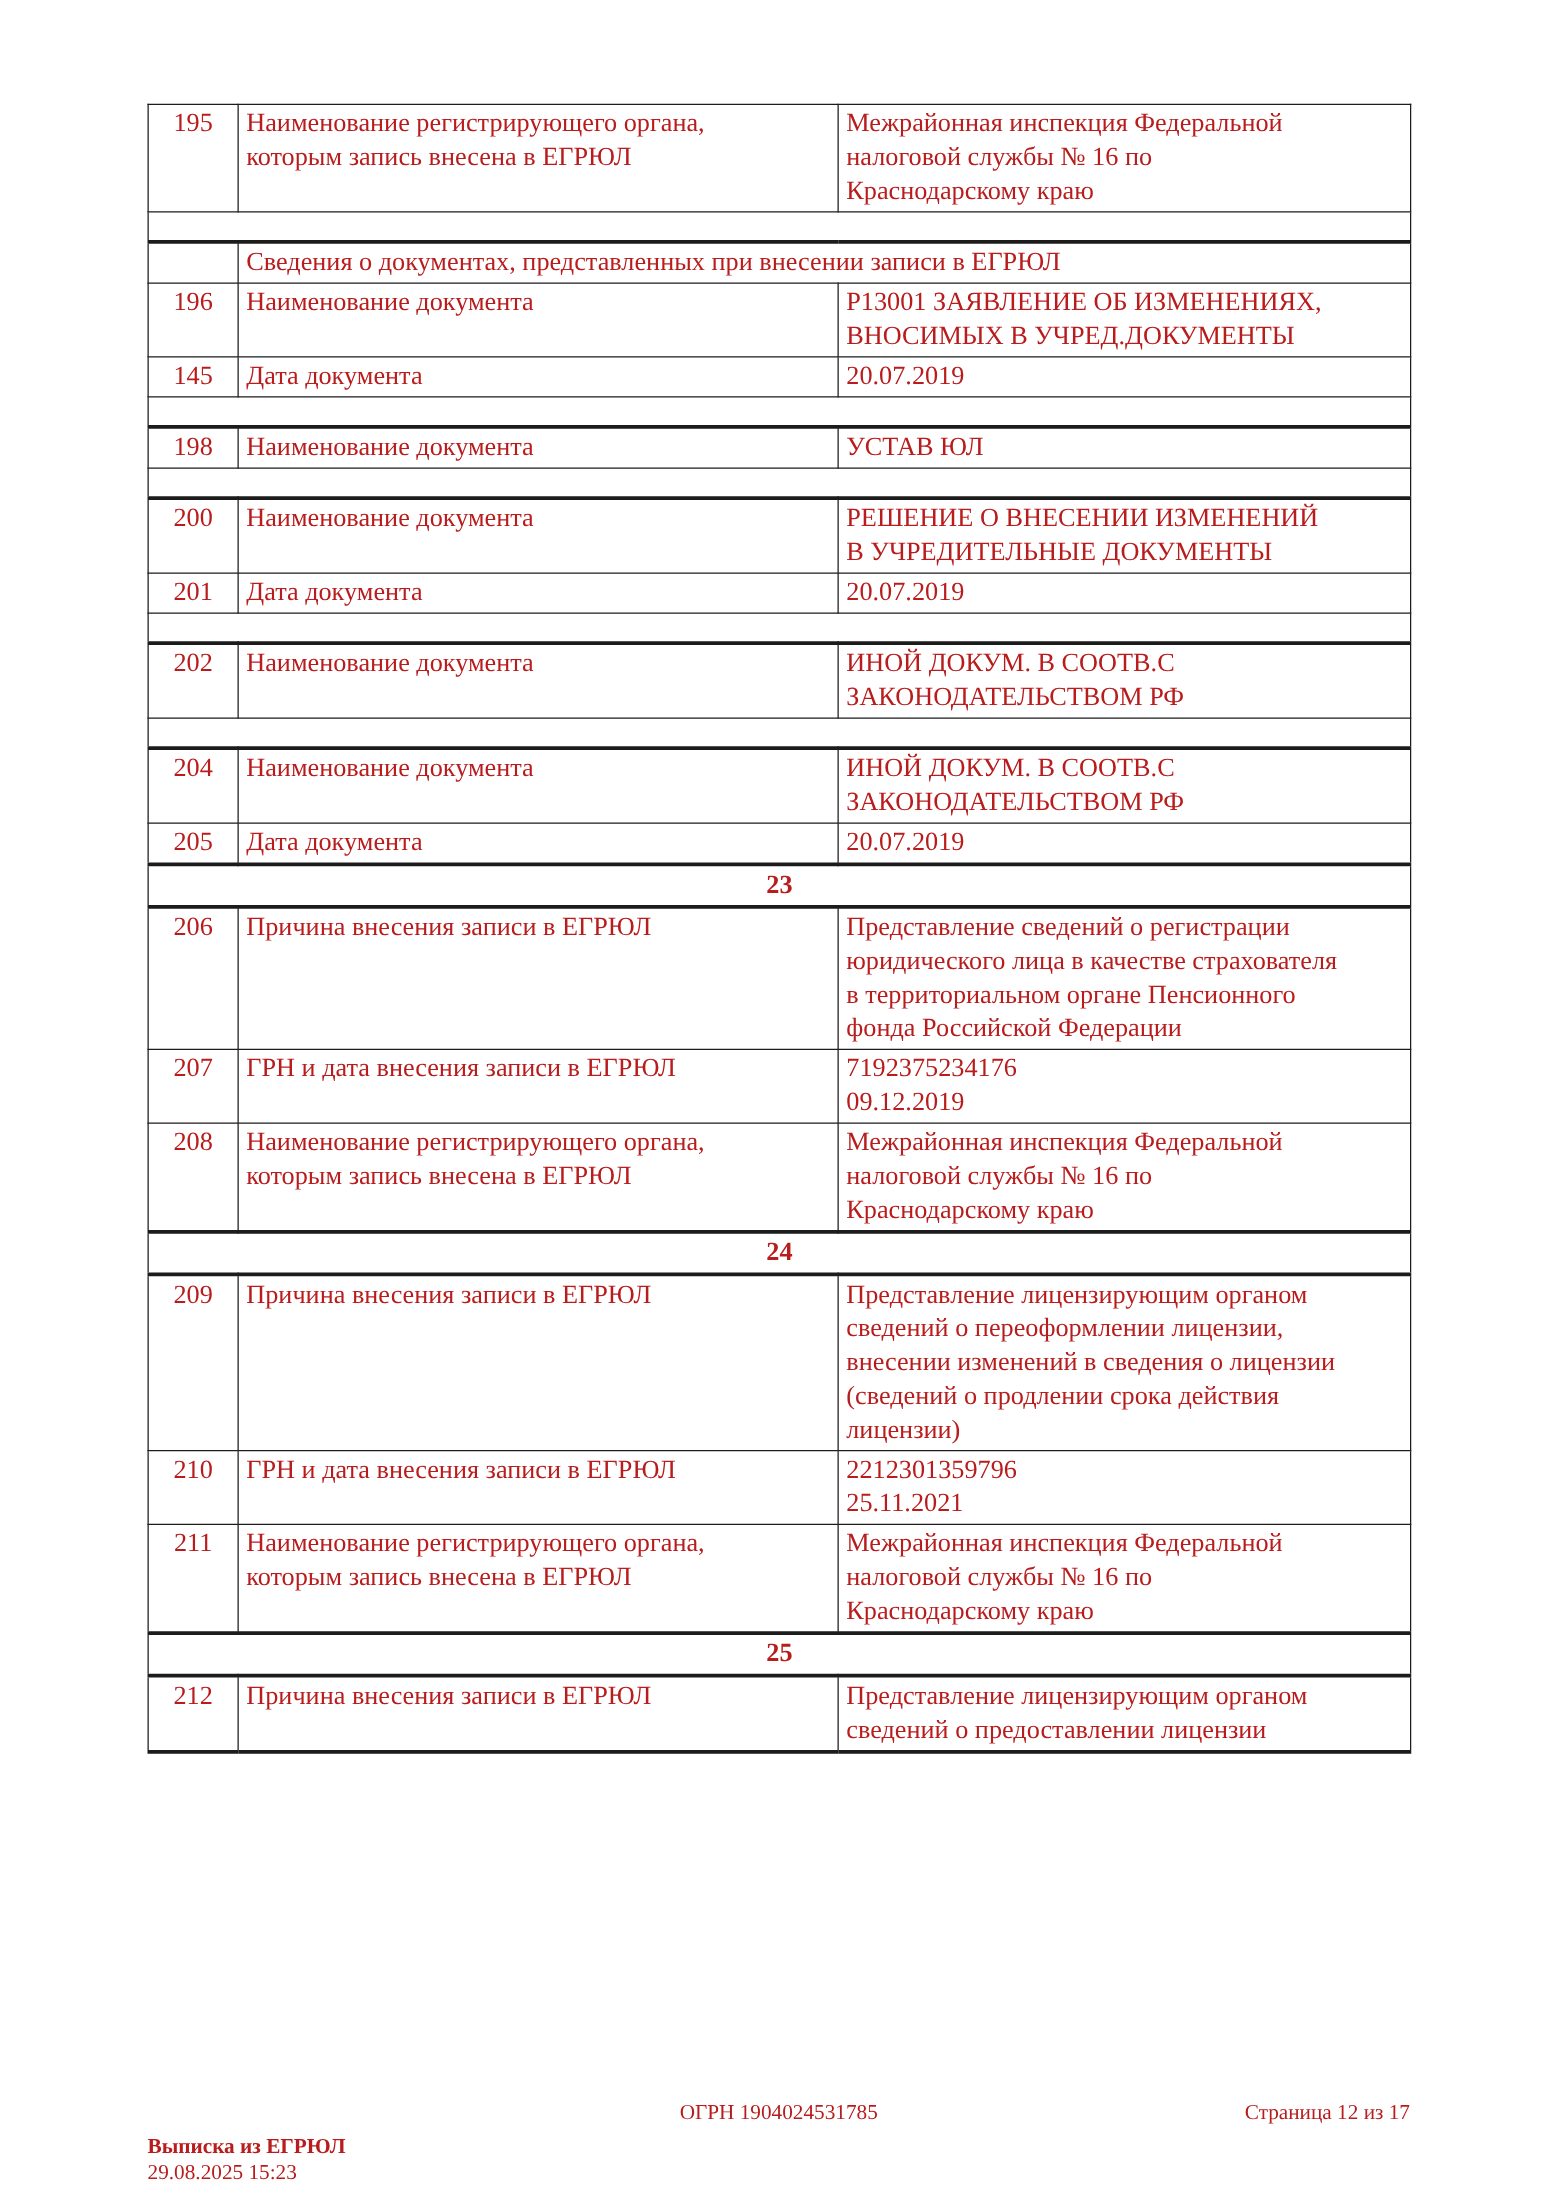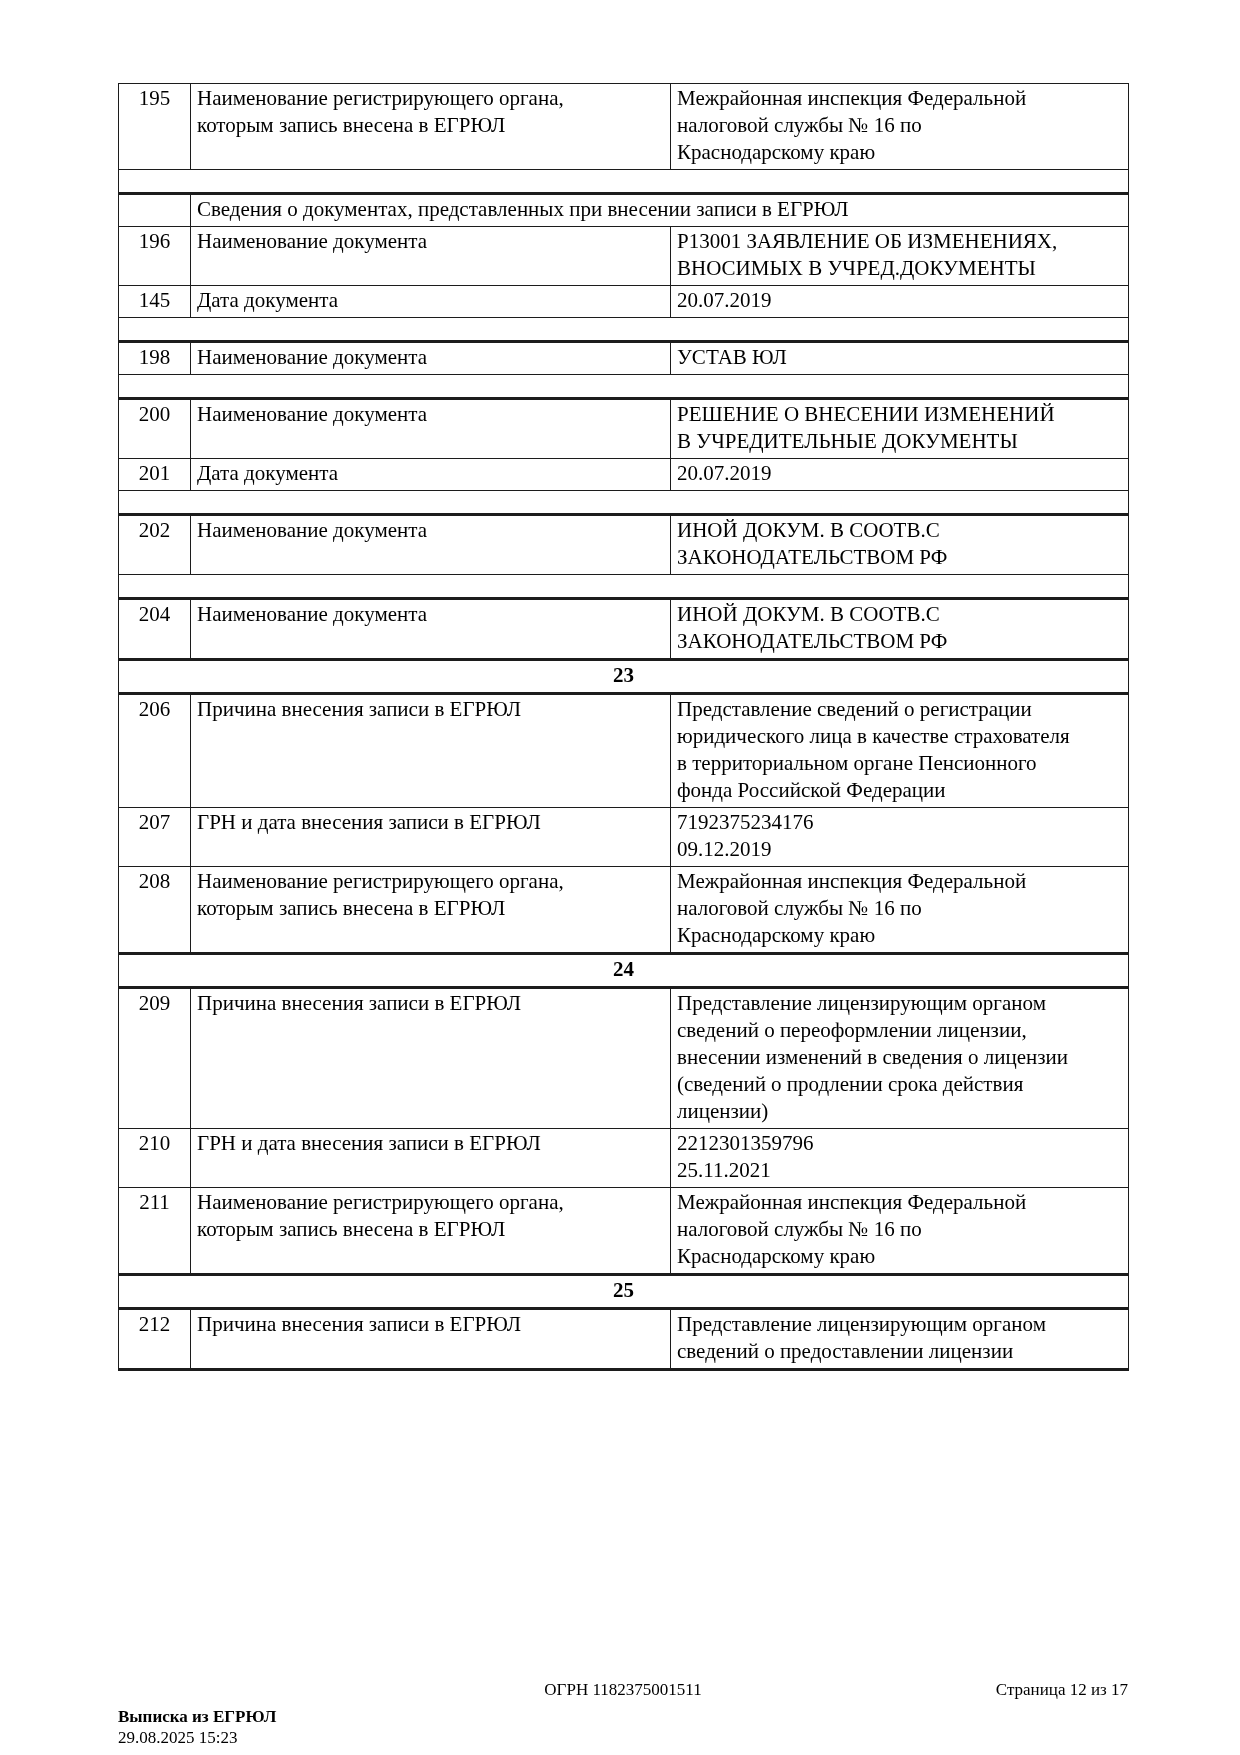--- a/index.html
+++ b/index.html
@@ -2,21 +2,21 @@
 <html lang="ru"><head>
 <meta charset="utf-8">
 <style>
   html, body { margin: 0; padding: 0; background: #ffffff; }
   .page {
     position: relative;
     width: 1240px;
     height: 1755px;
     background: #ffffff;
     font-family: "Liberation Serif", "DejaVu Serif", serif;
-    color: #000000;
+    color: #b91c1c;
     overflow: hidden;
   }
 
   table.egrul {
     position: absolute;
     left: 118px;
     top: 83px;
     width: 1010px;
     border-collapse: collapse;
     table-layout: fixed;
@@ -147,20 +147,25 @@
         </tr>
         <tr class="sep">
           <td colspan="3"></td>
         </tr>
         <tr class="data">
           <td class="num">204</td>
           <td class="label">Наименование документа</td>
           <td class="value">ИНОЙ ДОКУМ. В СООТВ.С
 ЗАКОНОДАТЕЛЬСТВОМ РФ</td>
         </tr>
+        <tr class="data">
+          <td class="num">205</td>
+          <td class="label">Дата документа</td>
+          <td class="value">20.07.2019</td>
+        </tr>
         <tr class="section">
           <td colspan="3">23</td>
         </tr>
         <tr class="data">
           <td class="num">206</td>
           <td class="label">Причина внесения записи в ЕГРЮЛ</td>
           <td class="value">Представление сведений о регистрации
 юридического лица в качестве страхователя
 в территориальном органе Пенсионного
 фонда Российской Федерации</td>
@@ -215,17 +220,17 @@
 сведений о предоставлении лицензии</td>
         </tr>
       </tbody>
   </table>
 
   <div class="footer">
     <div class="left-block">
       <div class="doc-title">Выписка из ЕГРЮЛ</div>
       <div class="doc-datetime">29.08.2025 15:23</div>
     </div>
-    <div class="center-block">ОГРН 1182375001511</div>
+    <div class="center-block">ОГРН 1904024531785</div>
     <div class="right-block">Страница 12 из 17</div>
   </div>
 
 </div>
 
 </body></html>

